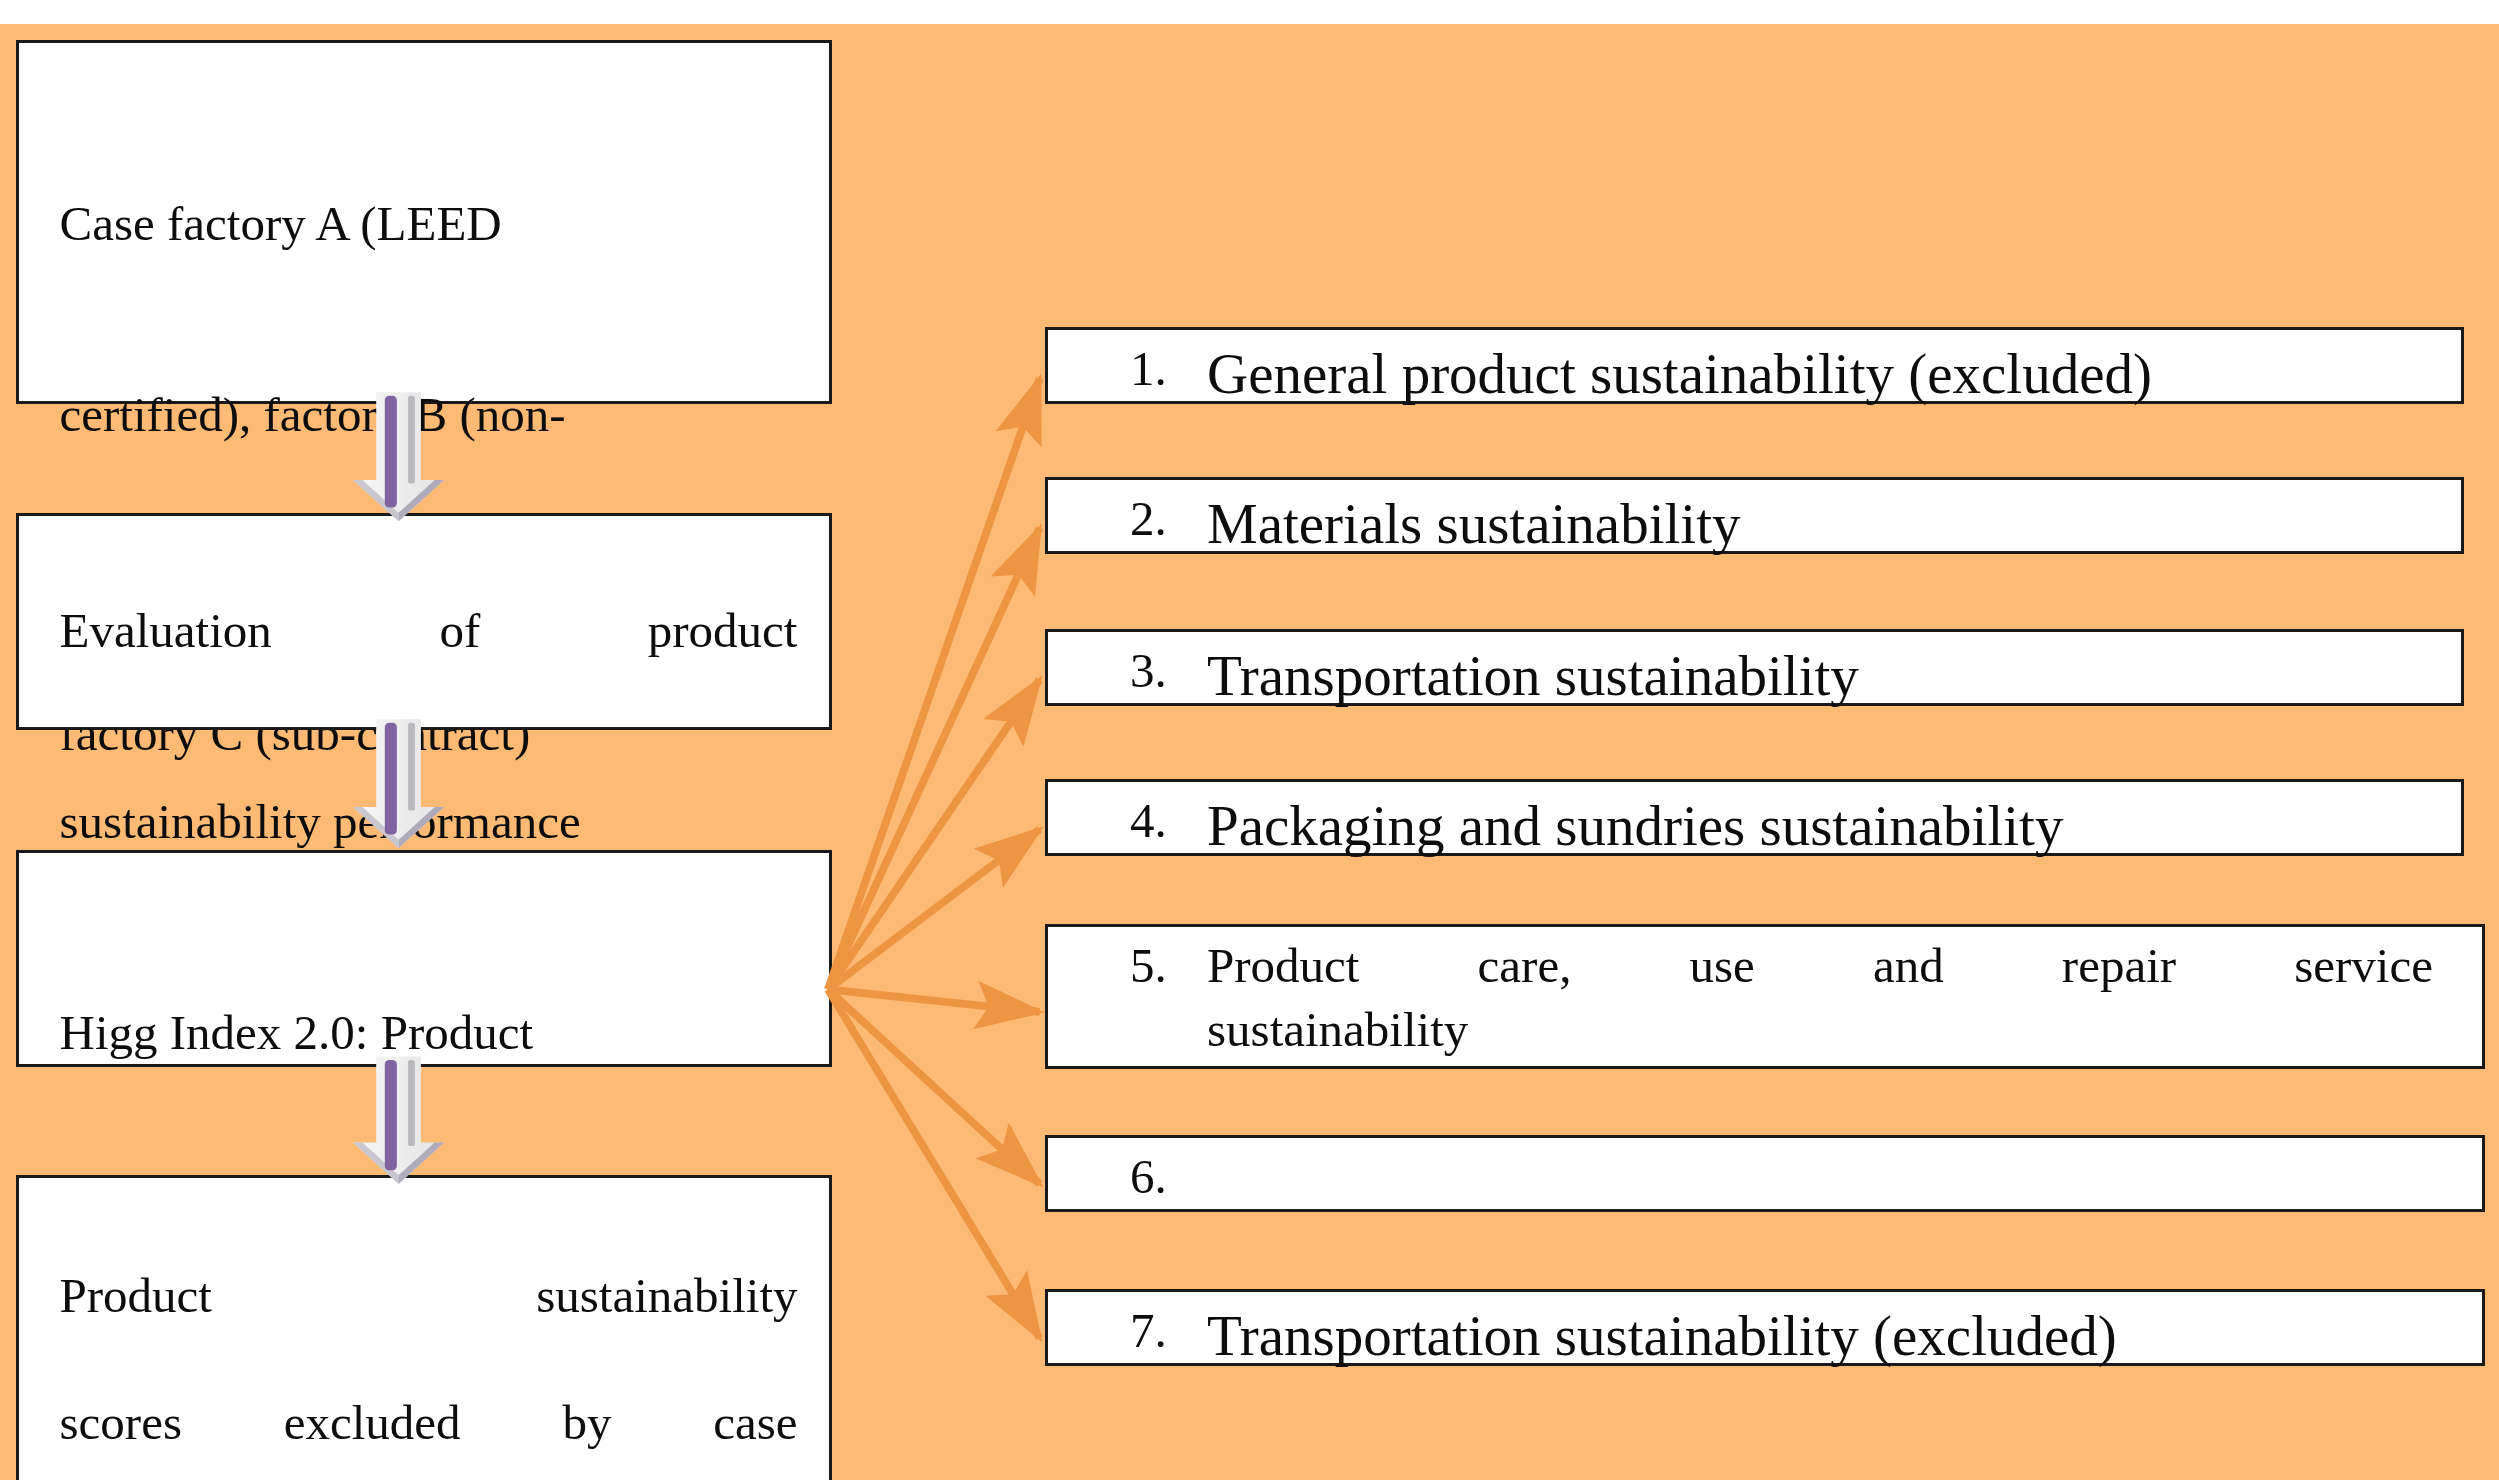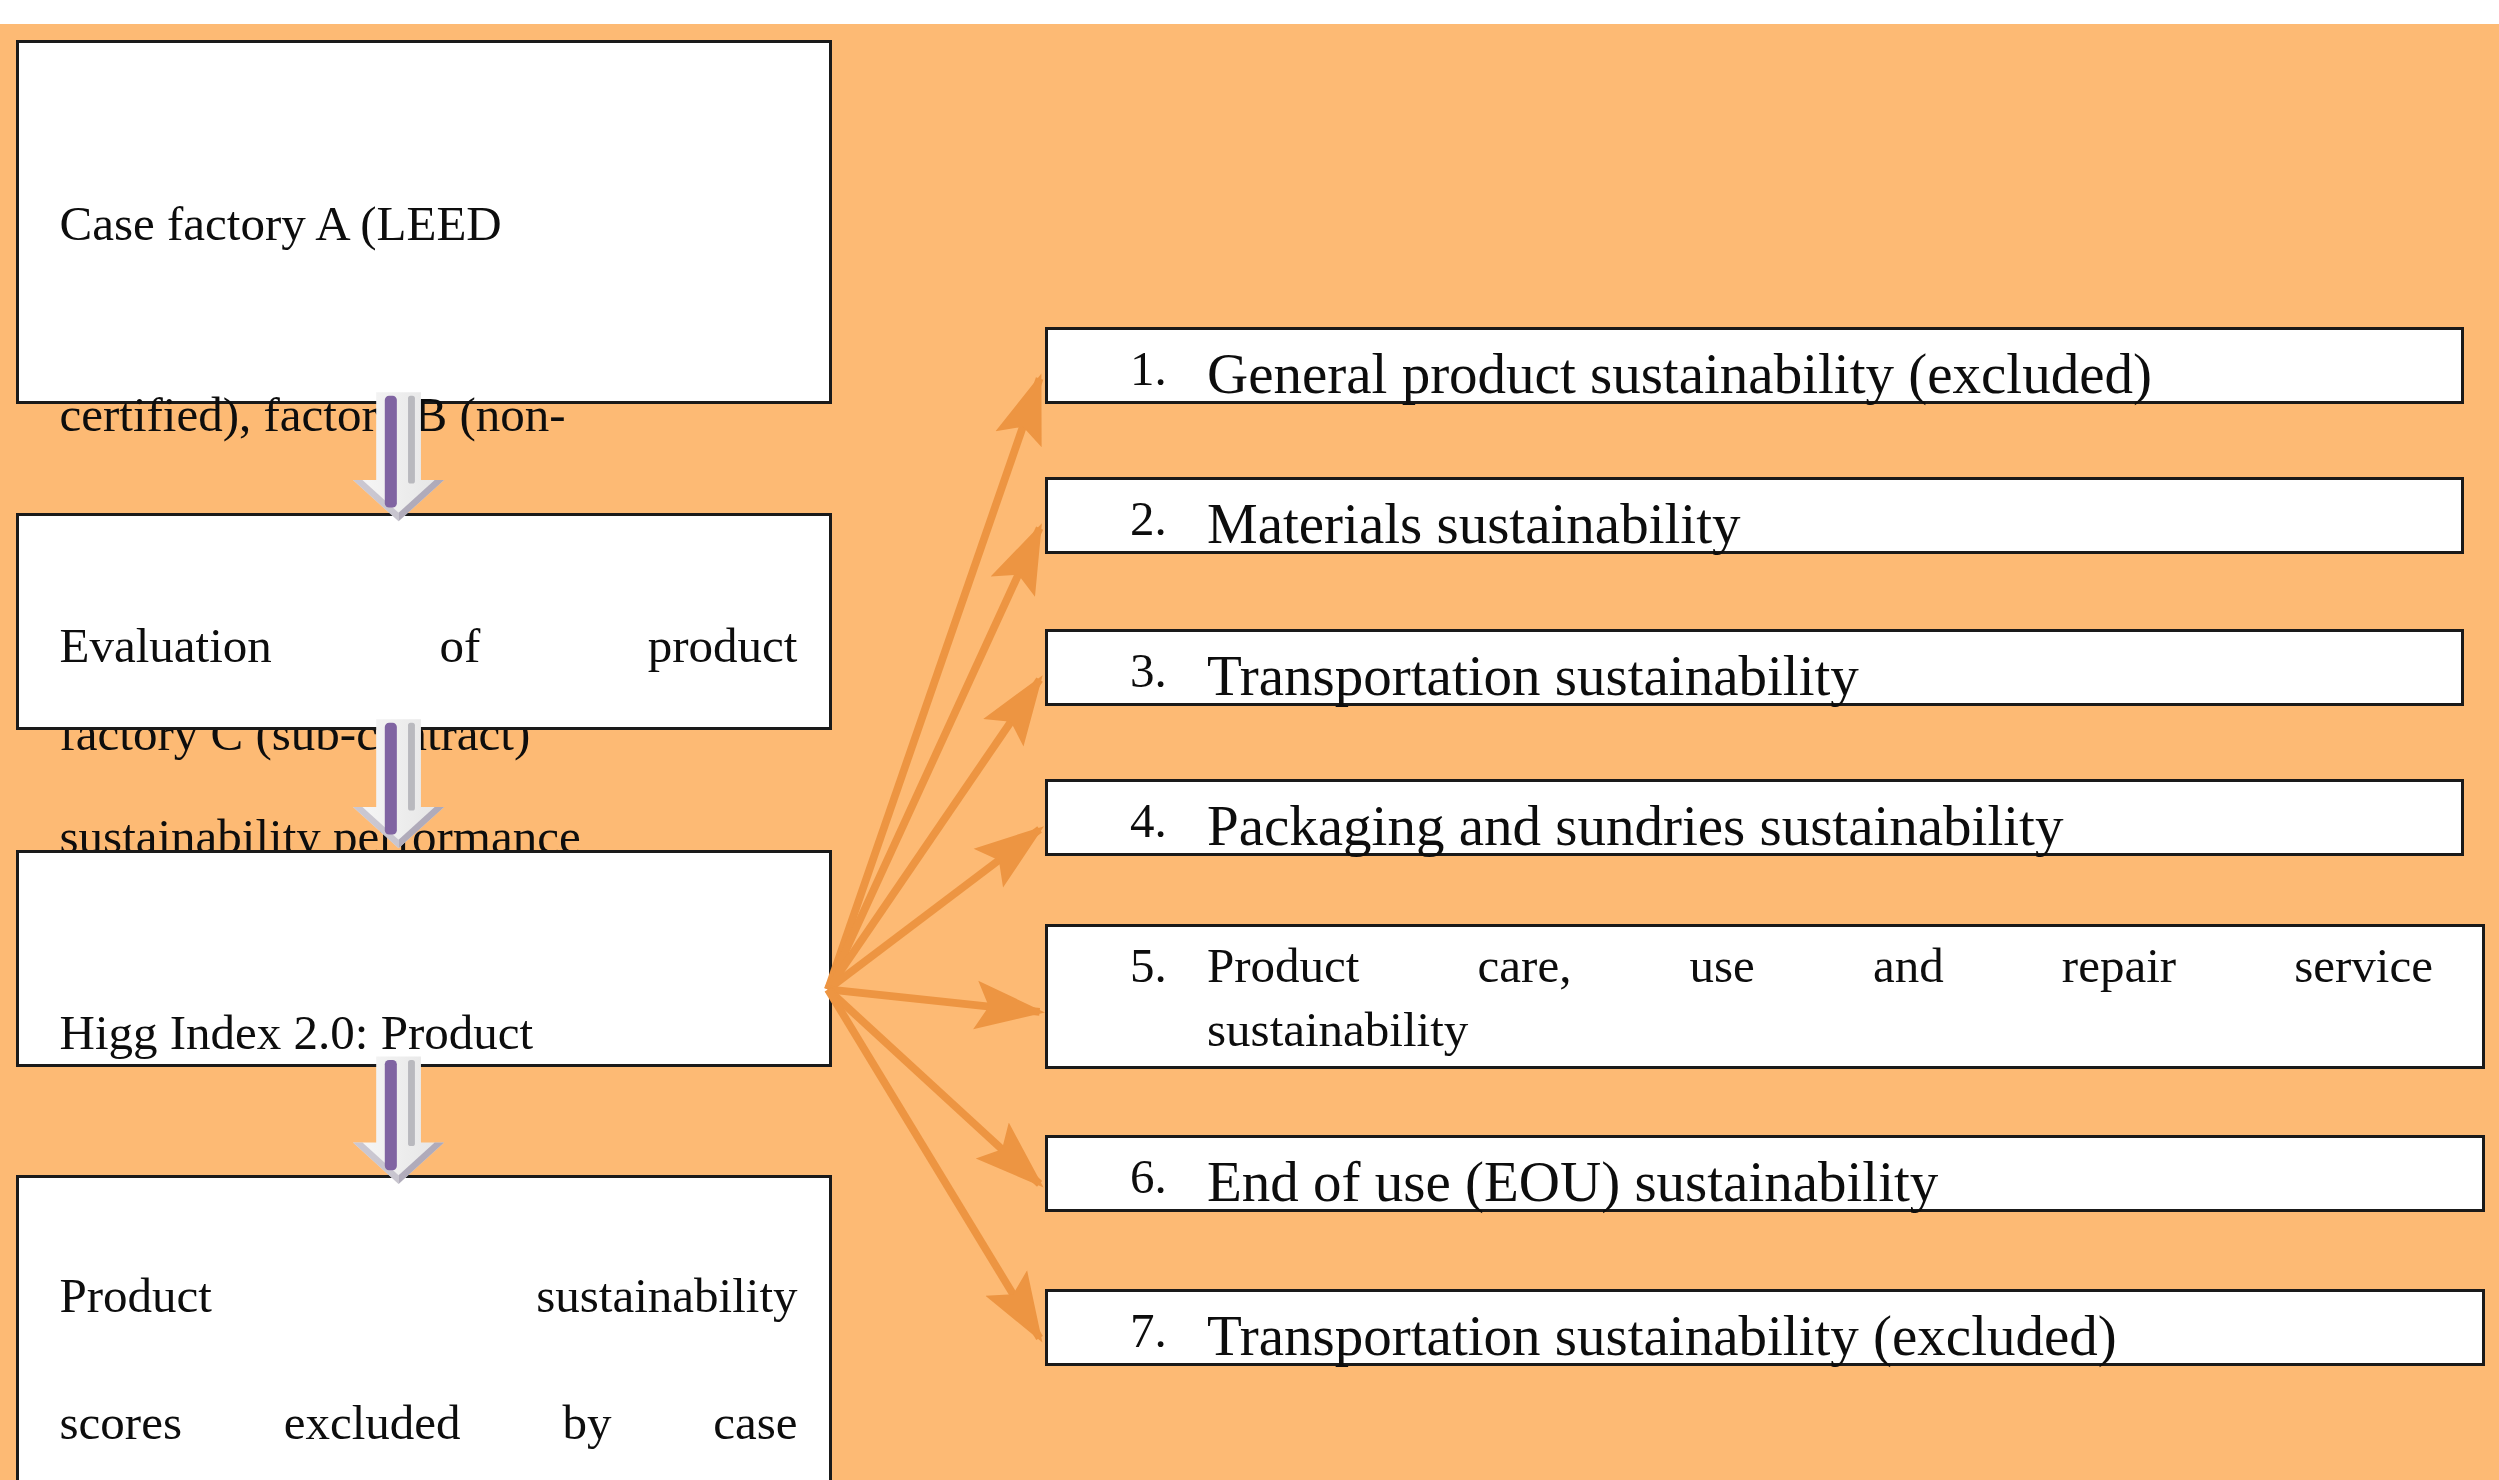--- a/index.html
+++ b/index.html
@@ -94,21 +94,21 @@
         <span>certified),</span>
         <span>and</span>
       </div>
       <div class="justify-block" style="text-align:justify; text-align-last:left;">
         <span>factory C (sub-contract)</span>
       </div>
     </div>
   </div>
 
   <div class="box" style="left:15.5px; top:489px; width:816px; height:217px;">
-    <div class="box-text" style="left:41px; right:31px; top:34px;">
+    <div class="box-text" style="left:41px; right:31px; top:19px;">
       <div style="display:flex; justify-content:space-between;">
         <span>Evaluation</span>
         <span>of</span>
         <span>product</span>
       </div>
       <div class="justify-block" style="text-align:justify; text-align-last:left;">
         <span>sustainability performance</span>
       </div>
     </div>
   </div>
@@ -172,21 +172,20 @@
         <span>service</span>
       </div>
       <div style="text-align:left;">
         <span>sustainability</span>
       </div>
     </div>
   </div>
 
   <div class="box" style="left:1045px; top:1111px; width:1440px; height:77px;">
     <span class="row-num" style="left:82px; top:6.9px;">6.</span>
-    <span class="row-label" style="left:159px; top:6.9px; width:1205px;">End of use (EOU) sustainability</span>
   </div>
 
   <div class="box" style="left:1045px; top:1265px; width:1440px; height:77px;">
     <span class="row-num" style="left:82px; top:6.9px;">7.</span>
     <span class="row-label" style="left:159px; top:6.9px; width:1205px;">Transportation sustainability (excluded)</span>
   </div>
 
   <svg id="down-svg" viewBox="0 0 2905 1720" xmlns="http://www.w3.org/2000/svg">
     <defs>
       <linearGradient id="dgrad" x1="0" y1="0" x2="1" y2="0">

